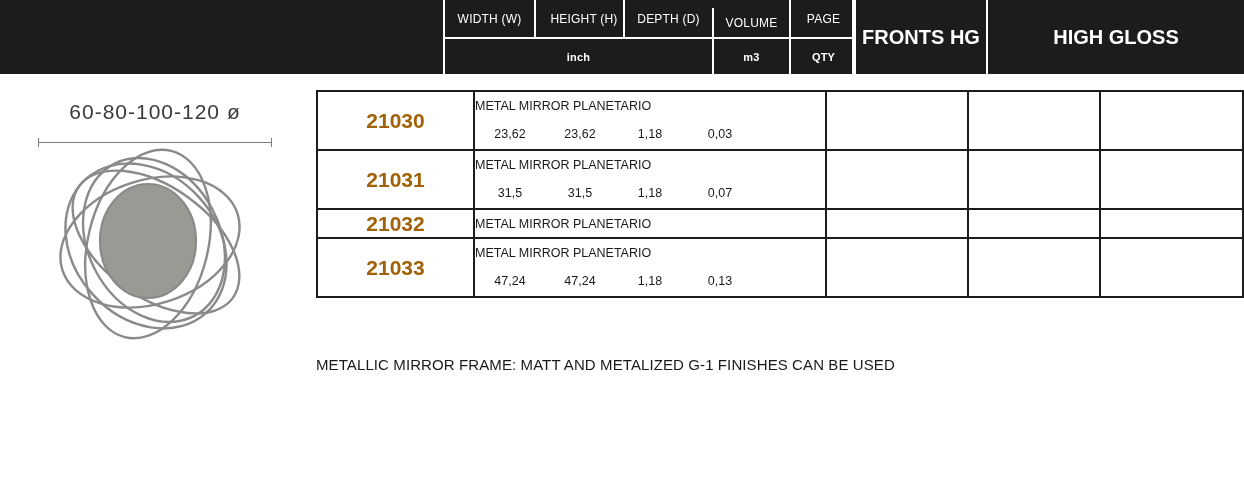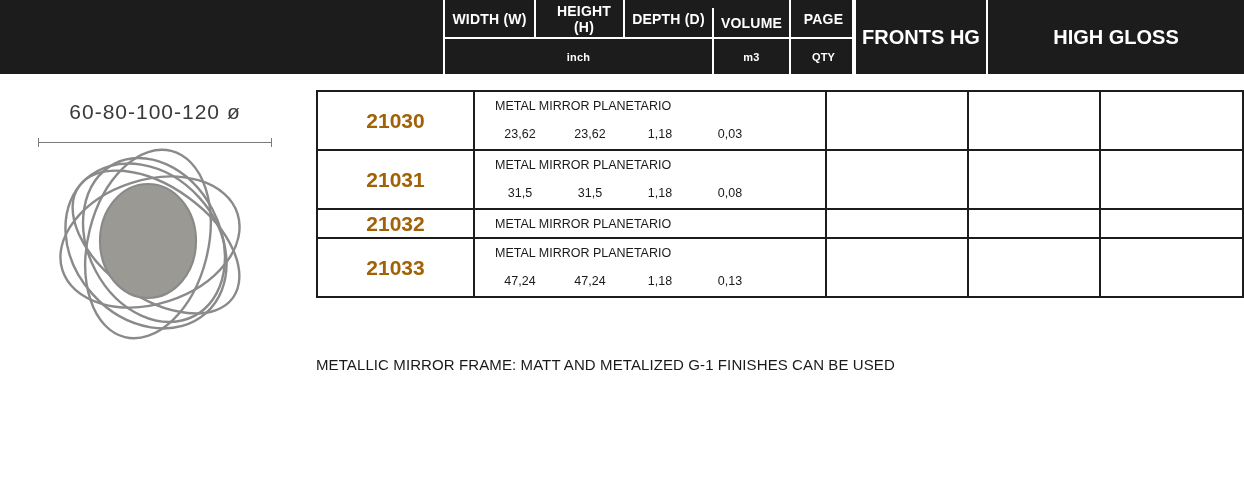--- a/index.html
+++ b/index.html
@@ -47,27 +47,27 @@
     display: flex;
   }
   .hdr-metrics-bot {
     height: 37px;
     display: flex;
     border-top: 2px solid #ffffff;
     box-sizing: border-box;
   }
   .hdr-cell {
     color: #ffffff;
-    font-weight: bold;
+    font-weight: normal;
     display: flex;
     align-items: center;
     justify-content: center;
     text-align: center;
     box-sizing: border-box;
-    font-size: 14px;
+    font-size: 12px;
     letter-spacing: 0.2px;
   }
   .hdr-cell.sep {
     border-left: 2px solid #ffffff;
   }
   .c-w { flex: 0 0 89px; }
   .c-h { flex: 0 0 89px; padding-left: 9px; }
   .c-d { flex: 0 0 89px; }
   .c-v { flex: 0 0 77px; margin-top: 8px; }
   .c-p { flex: 0 0 67px; }
@@ -178,21 +178,21 @@
   .w-p { width: 67px; }
   .w-matt { width: 142px; }
   .w-fronts { width: 132px; }
   .w-gloss { width: 143px; }
 
   .sub-table {
     width: 100%;
     border-collapse: collapse;
     table-layout: fixed;
   }
-  .sub-table td { border: none; padding-left: 20px; }
+  .sub-table td { border: none; }
 
   
   .footer-note {
     position: absolute;
     left: 316px;
     top: 356px;
     font-size: 15px;
     color: #1a1a1a;
     letter-spacing: 0.1px;
   }
@@ -268,21 +268,21 @@
       <td colspan="5" style="padding:0;">
         <table class="sub-table">
           <tbody>
               <tr>
             <td colspan="5" class="desc-cell">METAL MIRROR PLANETARIO</td>
           </tr>
           <tr>
             <td class="num-cell first w-w">31,5</td>
             <td class="num-cell w-h">31,5</td>
             <td class="num-cell w-d">1,18</td>
-            <td class="num-cell w-v">0,08</td>
+            <td class="num-cell w-v">0,07</td>
             <td class="num-cell w-p"></td>
           </tr>
         </tbody>
           </table>
       </td>
       <td class="finish-cell w-matt"></td>
       <td class="finish-cell w-fronts"></td>
       <td class="finish-cell w-gloss"></td>
     </tr>
 

